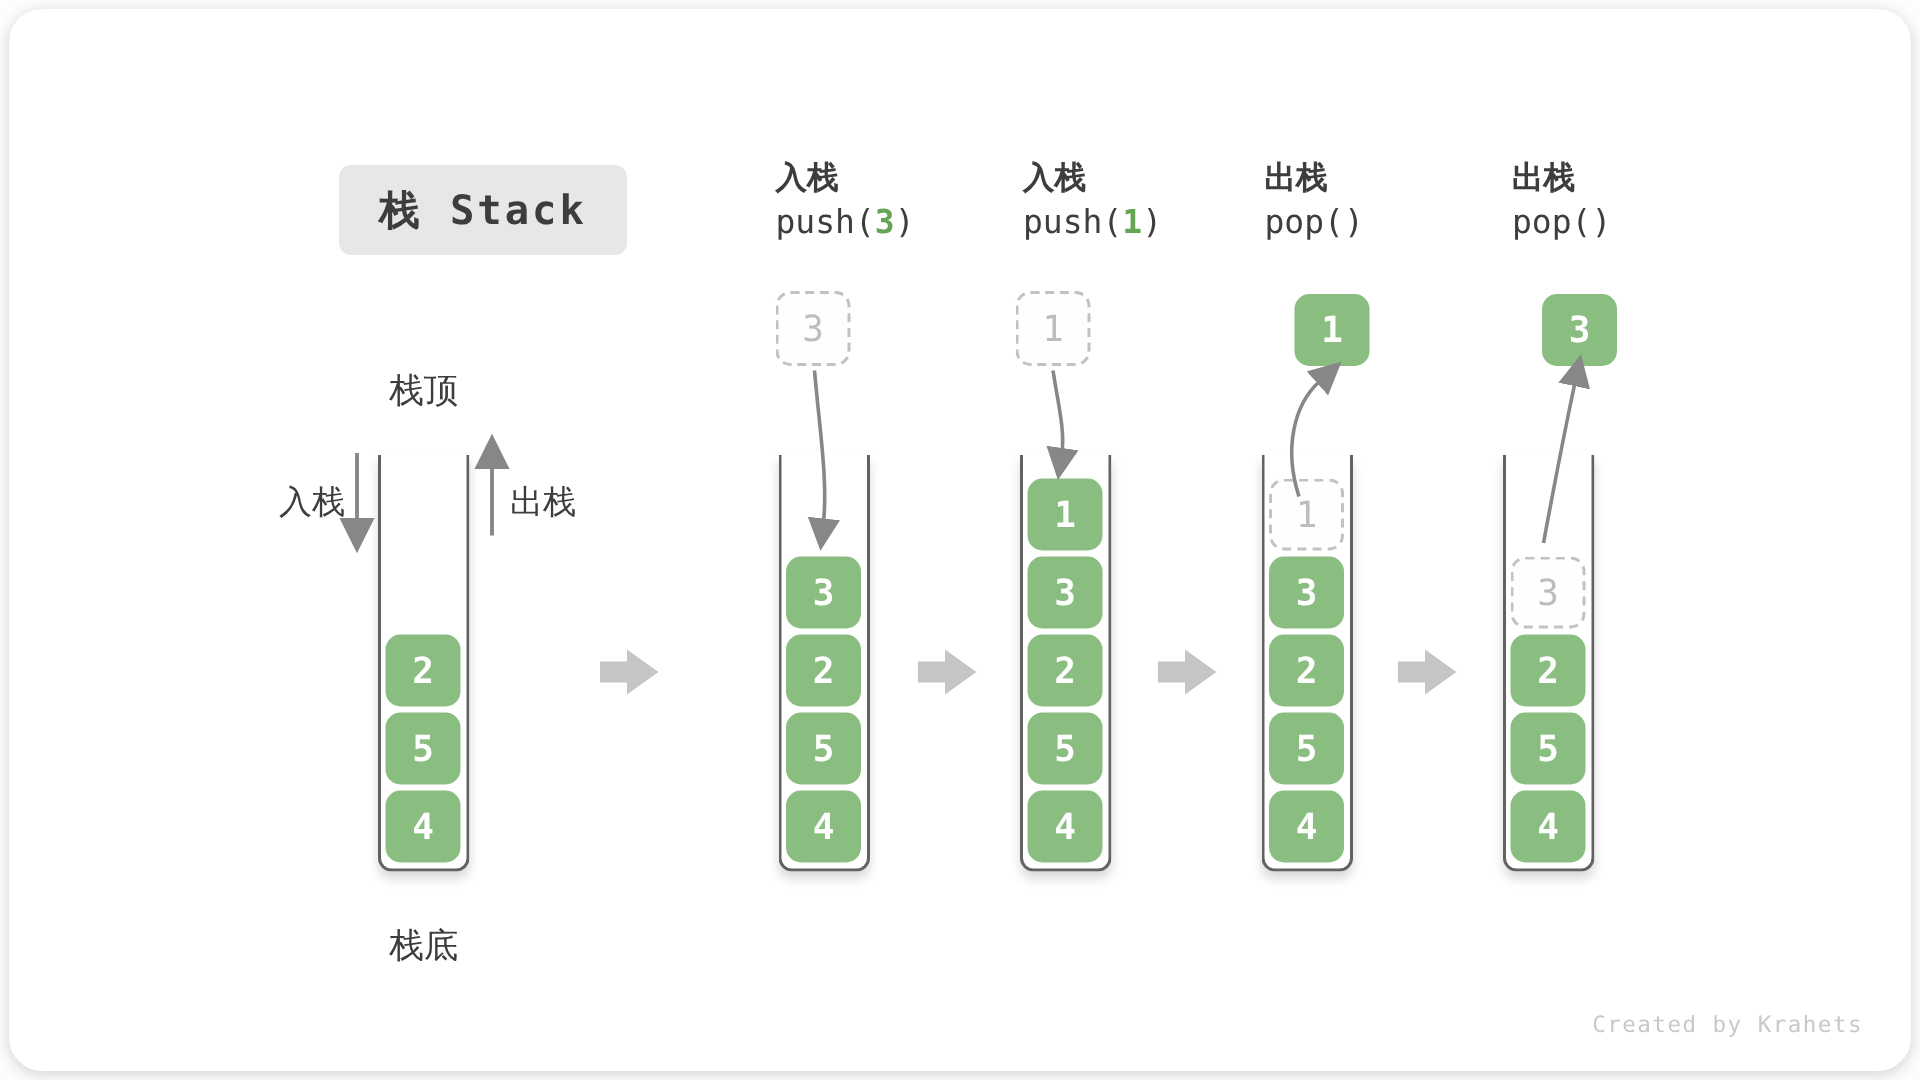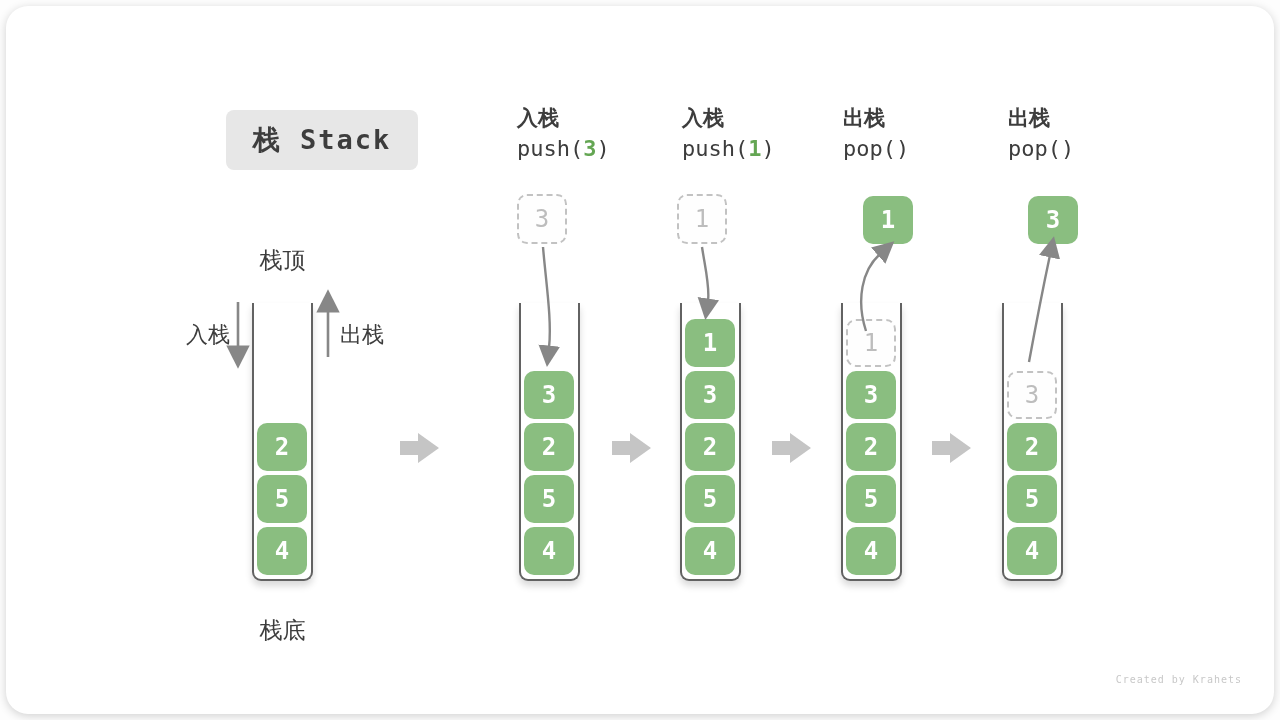--- a/index.html
+++ b/index.html
@@ -47,21 +47,21 @@
     font-family:"DejaVu Sans Mono",monospace;font-size:24px;}
   .float-box.dashed{height:50px;background:#fefefe;border:2px dashed var(--ghost-border);
     color:var(--ghost-text);}
   .float-box.solid{background:var(--cell-green);color:var(--cell-text);font-weight:700;}
   .op-label{position:absolute;top:104px;color:var(--label-text);}
   .op-line1{font-size:21px;font-weight:700;line-height:28px;}
   .op-line2{font-family:"DejaVu Sans Mono",monospace;font-size:22px;line-height:34px;
     white-space:nowrap;}
   .op-line2 .arg{color:var(--code-green);font-weight:700;}
   .credit{position:absolute;right:38px;top:674px;
-    font-family:"DejaVu Sans Mono",monospace;font-size:10px;color:var(--credit);
+    font-family:"DejaVu Sans Mono",monospace;font-size:15px;color:var(--credit);
     letter-spacing:1px;}
   svg{position:absolute;left:0;top:0;pointer-events:none;}
 </style>
 </head>
 <body>
 
 <div class="card"></div>
 
 <div class="layer">
 

